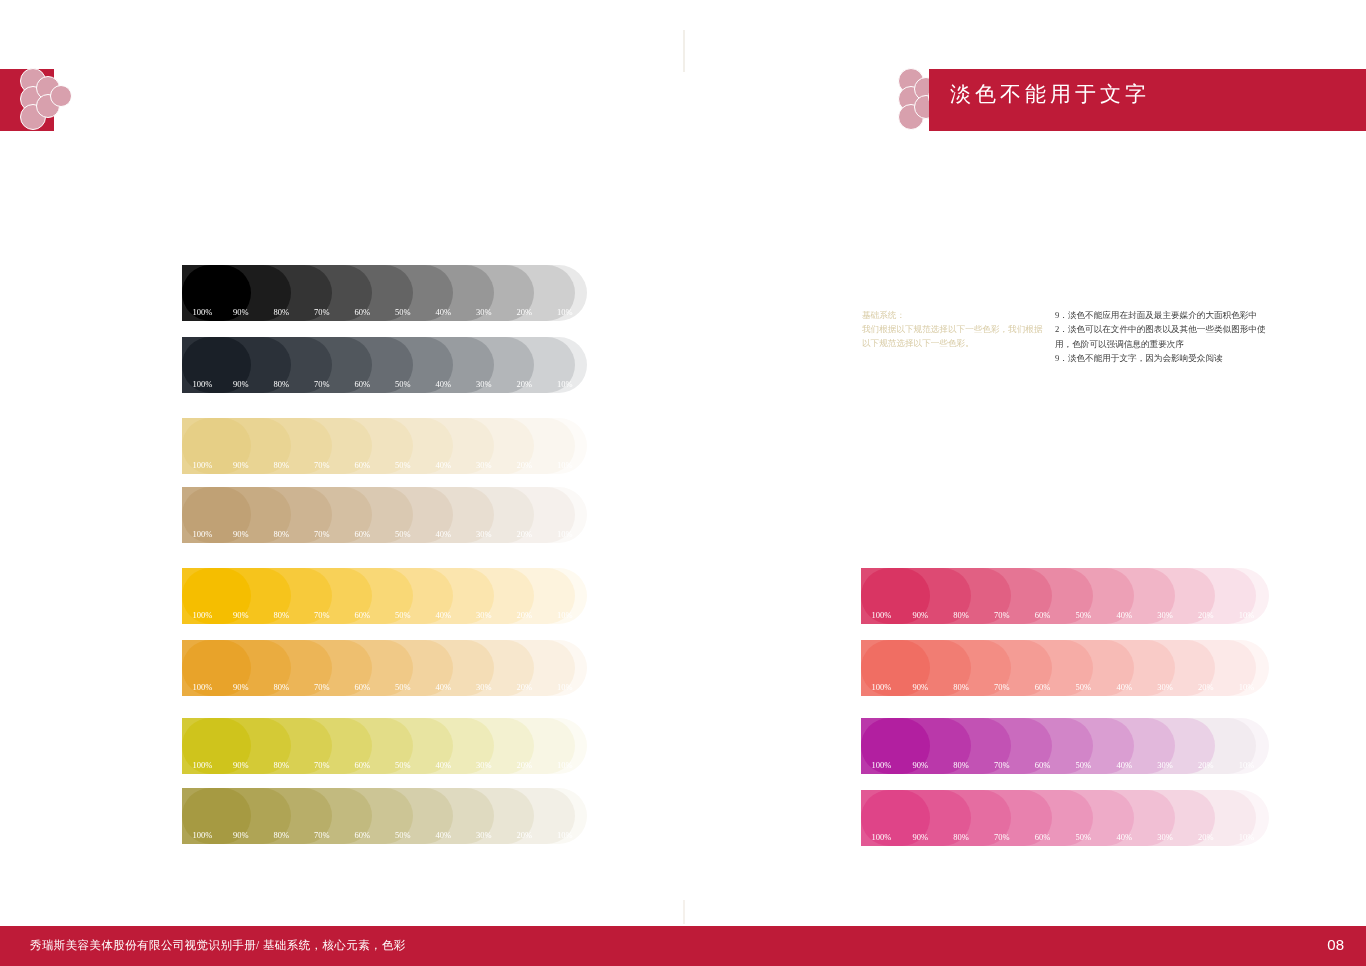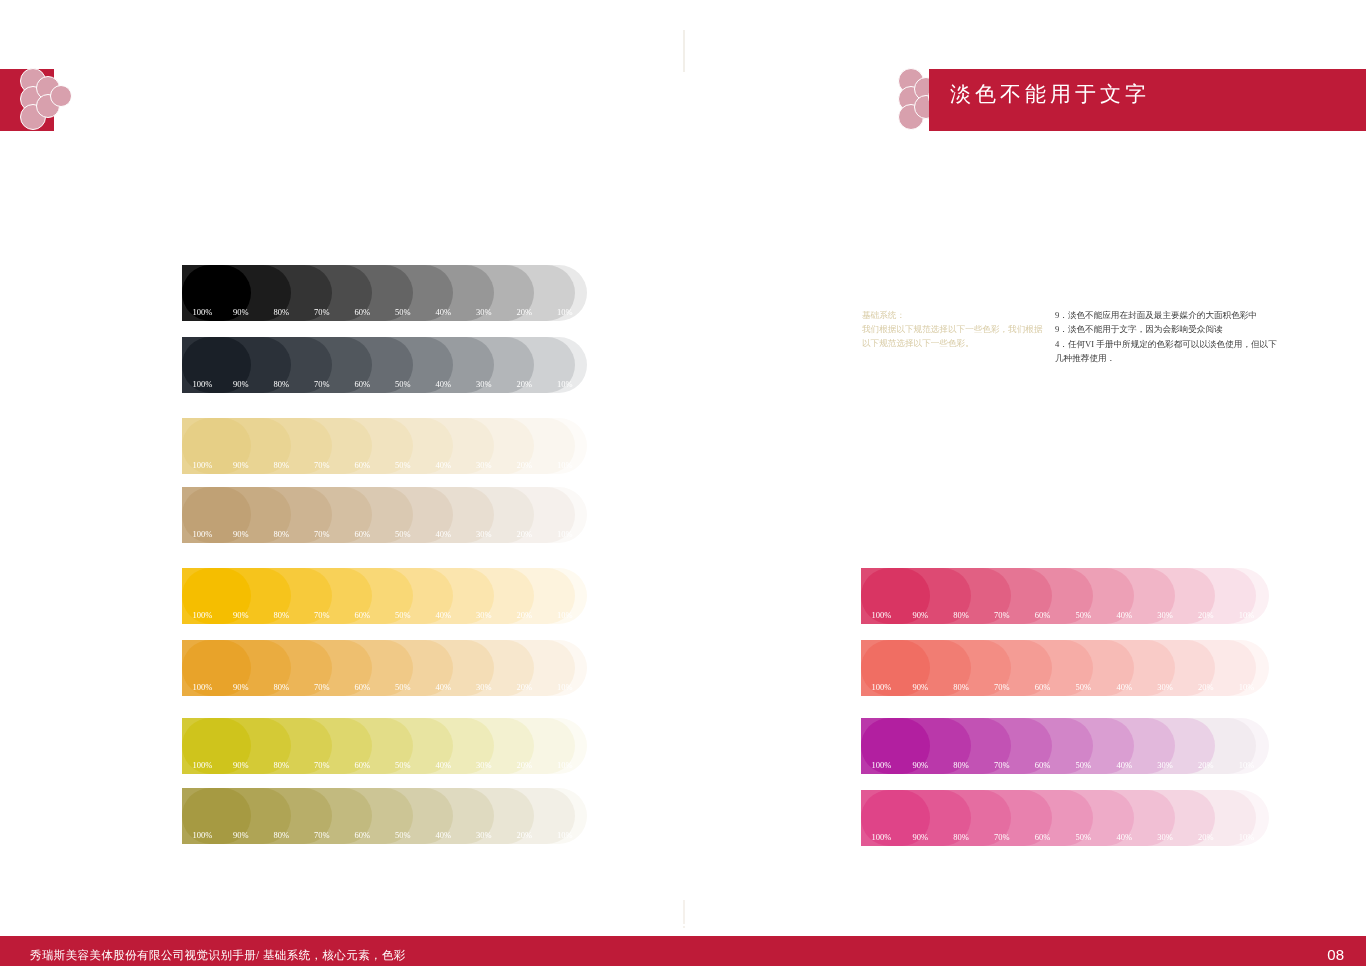--- a/index.html
+++ b/index.html
@@ -171,21 +171,21 @@
     font-family: "Liberation Serif", serif;
   }
   .note-right div { margin-bottom: 0; }
 
   
   .footer-bar {
     position: absolute;
     left: 0;
     bottom: 0;
     width: 1366px;
-    height: 30px;
+    height: 40px;
     background: #be1b38;
   }
   .footer-text {
     position: absolute;
     left: 30px;
     top: 12px;
     color: #ffffff;
     font-size: 11.5px;
     font-family: "Liberation Serif", serif;
     letter-spacing: 0.4px;
@@ -569,21 +569,21 @@
       </div>
     </div>
   </div>
 
 <div class="note-left">
   <div>基础系统：</div>
   <div>我们根据以下规范选择以下一些色彩，我们根据以下规范选择以下一些色彩。</div>
 </div>
 <div class="note-right" id="note-right">
     <div>9．淡色不能应用在封面及最主要媒介的大面积色彩中</div>
+    <div>2．淡色可以在文件中的图表以及其他一些类似图形中使用，色阶可以强调信息的重要次序</div>
     <div>9．淡色不能用于文字，因为会影响受众阅读</div>
-    <div>4．任何VI 手册中所规定的色彩都可以以淡色使用，但以下几种推荐使用．</div>
   </div>
 
 <div class="footer-sep"></div>
 <div class="footer-bar">
   <div class="footer-text">秀瑞斯美容美体股份有限公司视觉识别手册/  基础系统，核心元素，色彩</div>
   <div class="footer-page">08</div>
 </div>
 
 </body></html>

